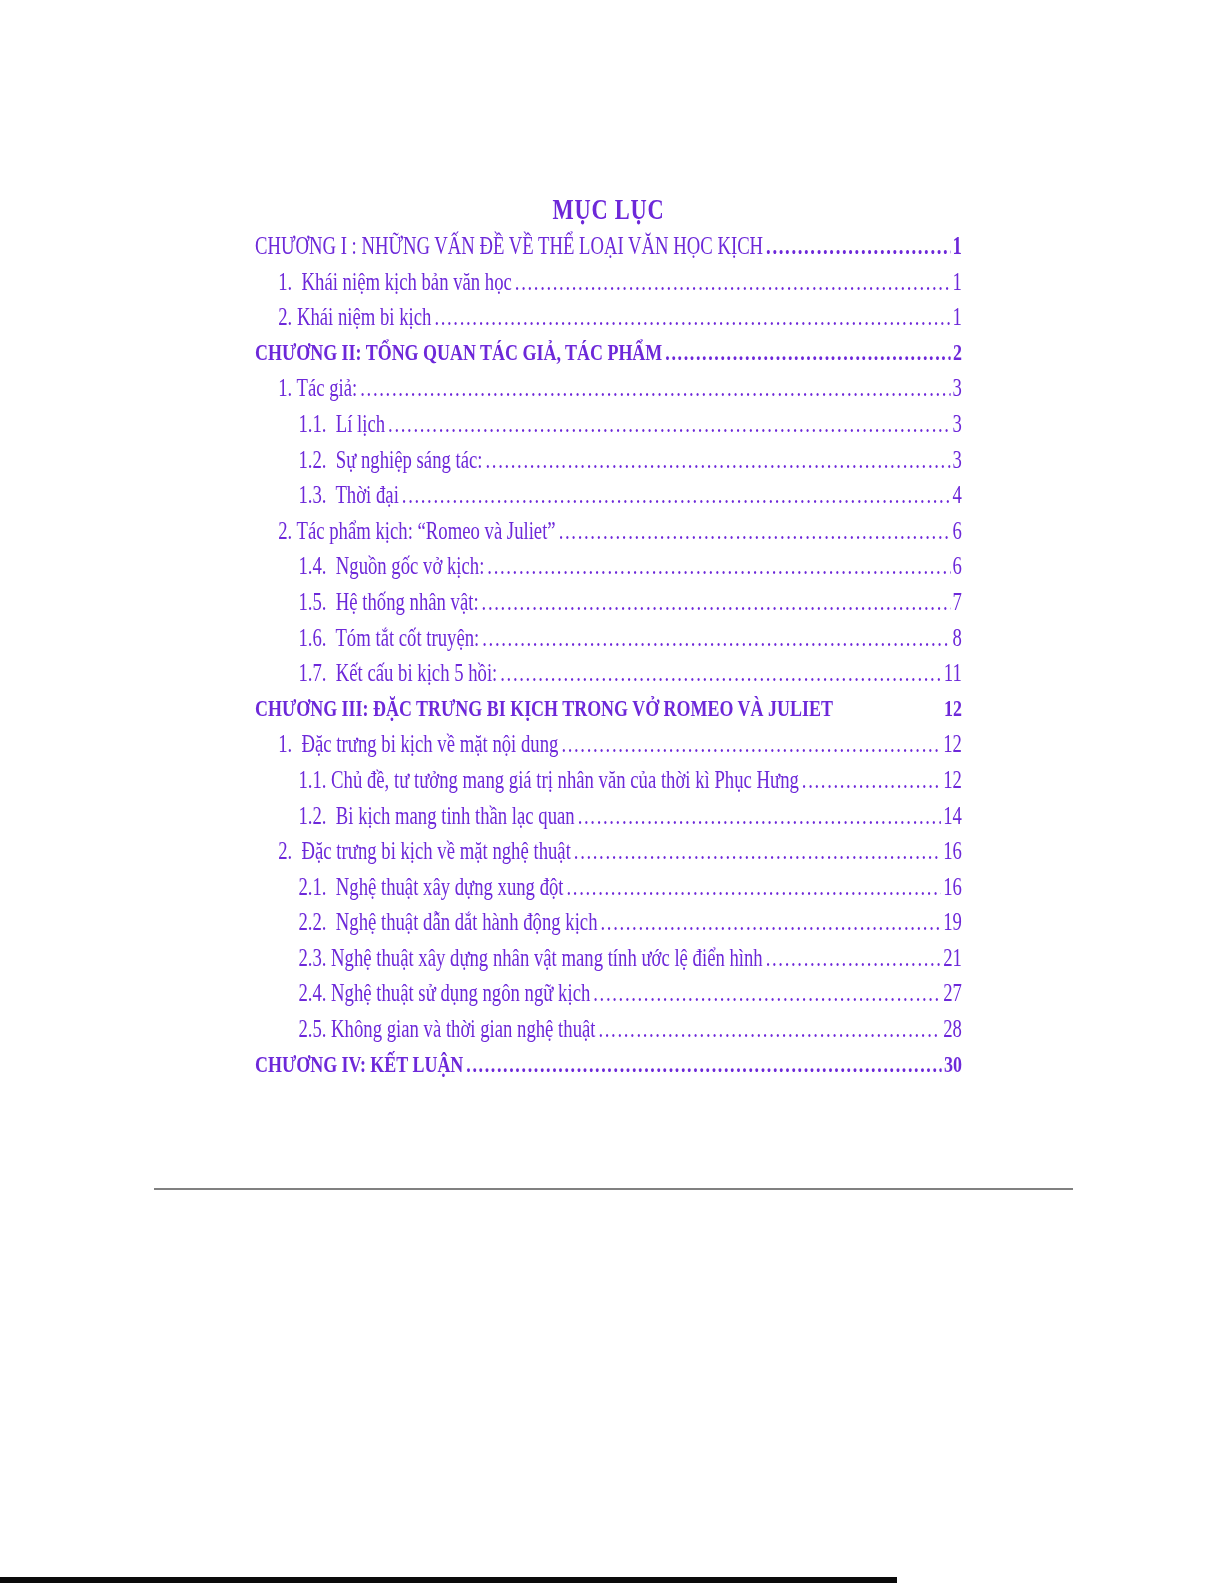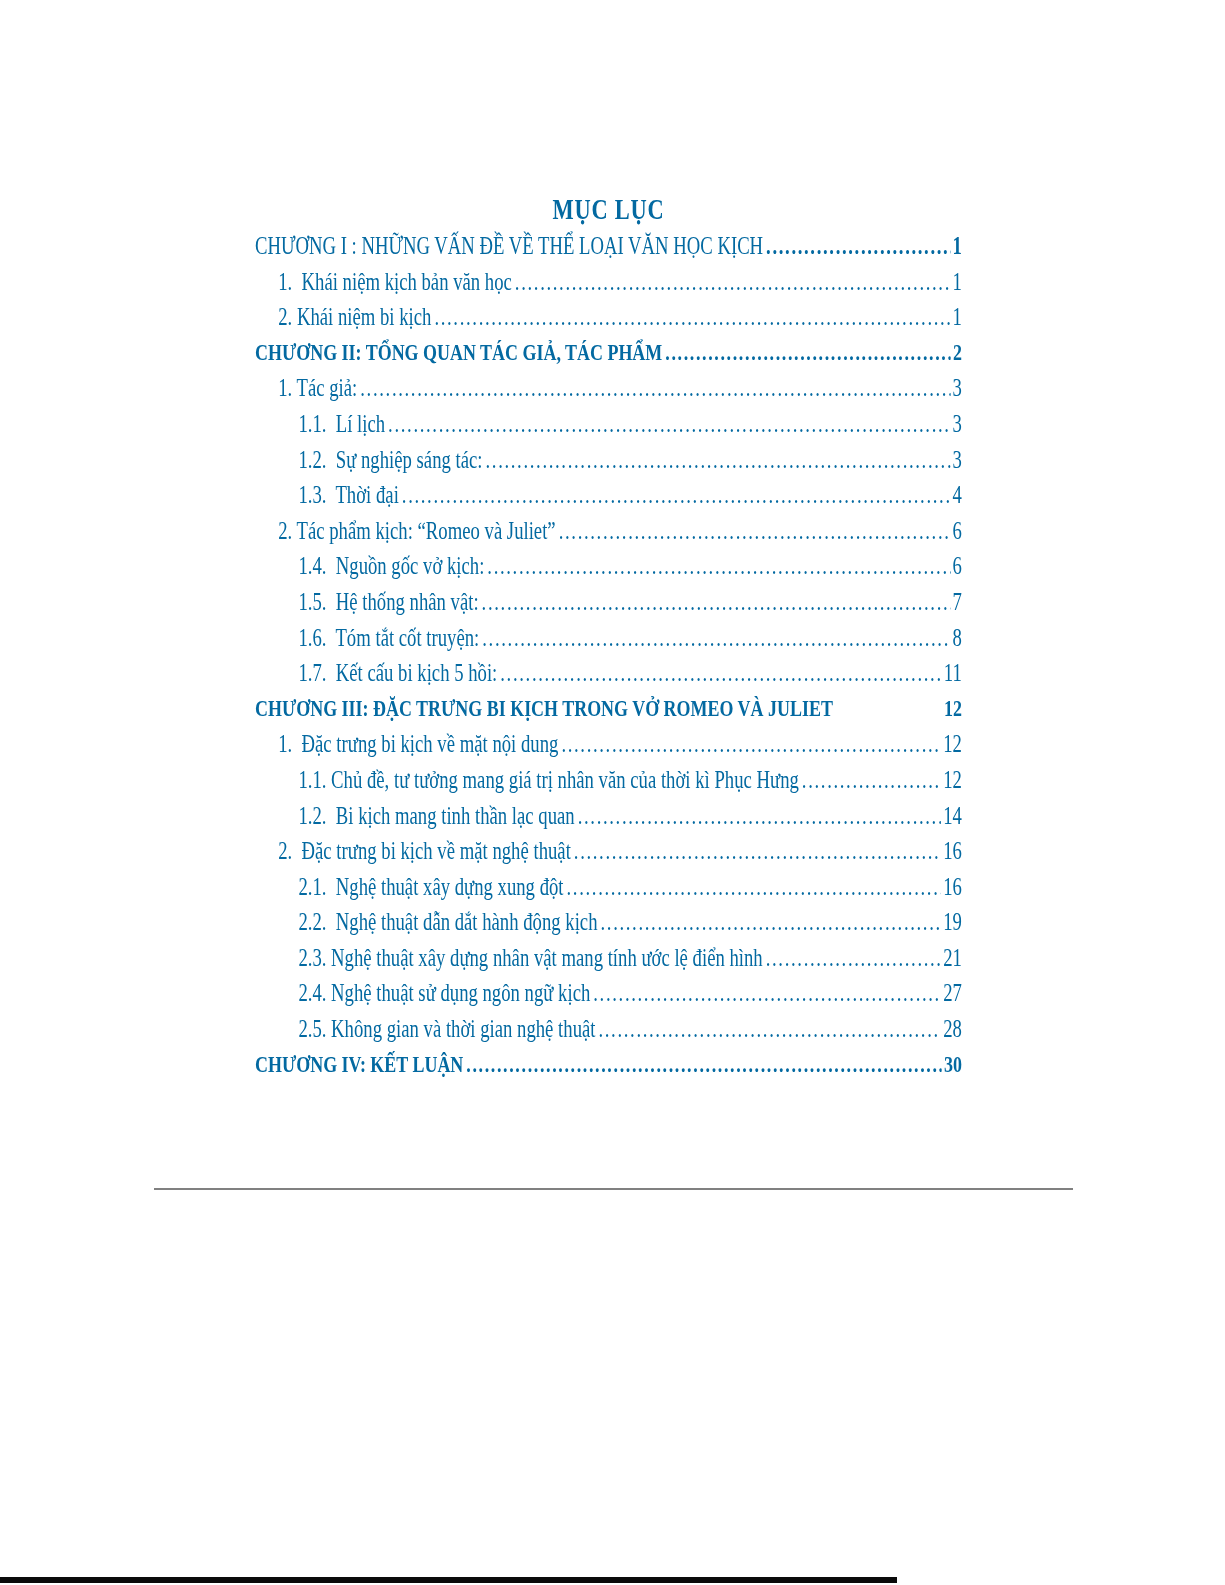--- a/index.html
+++ b/index.html
@@ -77,21 +77,21 @@
     position: absolute;
     left: 0;
     top: 1577px;
     width: 897px;
     height: 6px;
   }
 </style>
 </head>
 <body>
 
-<div class="page" style="color: #0369a1; text-decoration: underline;">
+<div class="page" style="color: #6d28d9; text-decoration: underline;">
   <div class="toc">
     <div class="toc-title">MỤC LỤC</div>
     <div class="toc-entries" id="toc-entries">
         <div class="toc-line lvl0">
           <span class="toc-text">CHƯƠNG I : NHỮNG VẤN ĐỀ VỀ THỂ LOẠI VĂN HỌC KỊCH</span>
           <span class="toc-dots bold-page"></span>
           <span class="toc-page bold-page">1</span>
         </div>
         <div class="toc-line lvl1">
           <span class="toc-text">1.  Khái niệm kịch bản văn học</span>

